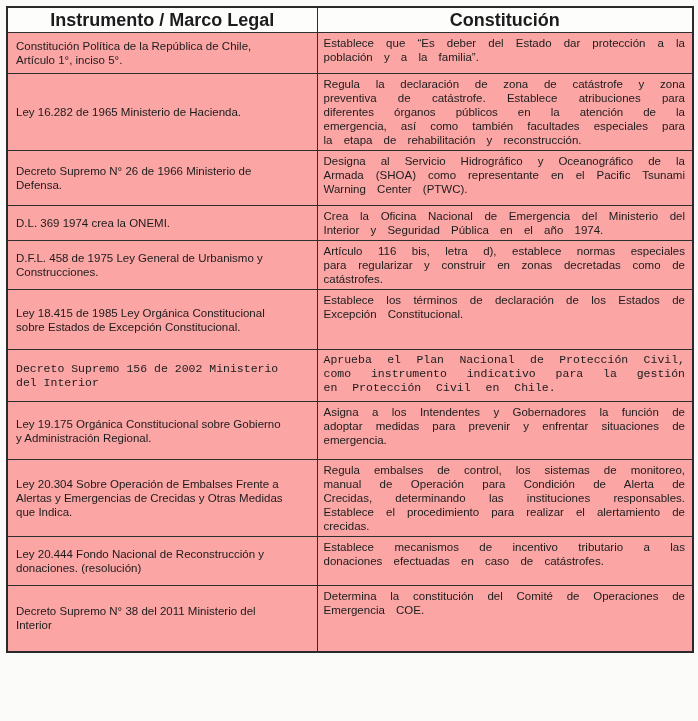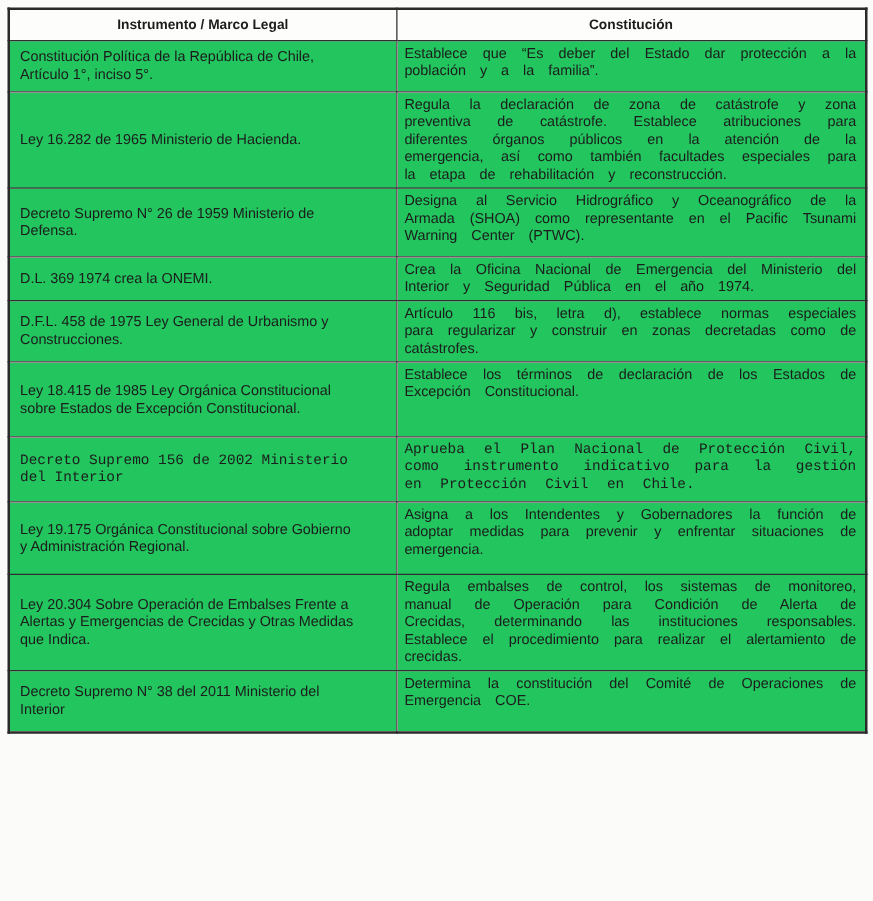--- a/index.html
+++ b/index.html
@@ -28,31 +28,31 @@
     table-layout: fixed;
     border: 2px solid #2a2a2a;
   }
   table.legal th,
   table.legal td {
     border: 1.2px solid #2f2f2f;
     overflow: hidden;
   }
   thead th {
     height: 22px;
-    font-size: 11px;
+    font-size: 18px;
     font-weight: bold;
     text-align: center;
     vertical-align: middle;
     padding: 1px 4px;
     background: #fdfdfc;
   }
   td {
     font-size: 11.5px;
     line-height: 14px;
-    background: #22c55e;
+    background: #fca5a5;
   }
   td.c-instr {
     vertical-align: middle;
     text-align: left;
     padding: 3px 30px 3px 8px;
   }
   td.c-desc {
     vertical-align: top;
     text-align: justify;
     word-spacing: 8px;
@@ -92,21 +92,21 @@
     <tbody>
       <tr>
         <td class="c-instr">Constitución Política de la República de Chile, Artículo 1°, inciso 5°.</td>
         <td class="c-desc">Establece que “Es deber del Estado dar protección a la población y a la familia”.</td>
       </tr>
       <tr>
         <td class="c-instr">Ley 16.282 de 1965 Ministerio de Hacienda.</td>
         <td class="c-desc">Regula la declaración de zona de catástrofe y zona preventiva de catástrofe. Establece atribuciones para diferentes órganos públicos en la atención de la emergencia, así como también facultades especiales para la etapa de rehabilitación y reconstrucción.</td>
       </tr>
       <tr>
-        <td class="c-instr">Decreto Supremo N° 26 de 1959 Ministerio de Defensa.</td>
+        <td class="c-instr">Decreto Supremo N° 26 de 1966 Ministerio de Defensa.</td>
         <td class="c-desc">Designa al Servicio Hidrográfico y Oceanográfico de la Armada (SHOA) como representante en el Pacific Tsunami Warning Center (PTWC).</td>
       </tr>
       <tr>
         <td class="c-instr">D.L. 369 1974 crea la ONEMI.</td>
         <td class="c-desc">Crea la Oficina Nacional de Emergencia del Ministerio del Interior y Seguridad Pública en el año 1974.</td>
       </tr>
       <tr>
         <td class="c-instr">D.F.L. 458 de 1975 Ley General de Urbanismo y Construcciones.</td>
         <td class="c-desc">Artículo 116 bis, letra d), establece normas especiales para regularizar y construir en zonas decretadas como de catástrofes.</td>
       </tr>
@@ -120,18 +120,22 @@
       </tr>
       <tr>
         <td class="c-instr">Ley 19.175 Orgánica Constitucional sobre Gobierno y Administración Regional.</td>
         <td class="c-desc">Asigna a los Intendentes y Gobernadores la función de adoptar medidas para prevenir y enfrentar situaciones de emergencia.</td>
       </tr>
       <tr>
         <td class="c-instr">Ley 20.304 Sobre Operación de Embalses Frente a Alertas y Emergencias de Crecidas y Otras Medidas que Indica.</td>
         <td class="c-desc">Regula embalses de control, los sistemas de monitoreo, manual de Operación para Condición de Alerta de Crecidas, determinando las instituciones responsables. Establece el procedimiento para realizar el alertamiento de crecidas.</td>
       </tr>
       <tr>
+        <td class="c-instr">Ley 20.444 Fondo Nacional de Reconstrucción y donaciones. (resolución)</td>
+        <td class="c-desc">Establece mecanismos de incentivo tributario a las donaciones efectuadas en caso de catástrofes.</td>
+      </tr>
+      <tr>
         <td class="c-instr">Decreto Supremo N° 38 del 2011 Ministerio del Interior</td>
         <td class="c-desc">Determina la constitución del Comité de Operaciones de Emergencia COE.</td>
       </tr>
     </tbody>
   </table>
 </div>
 
 </body></html>

